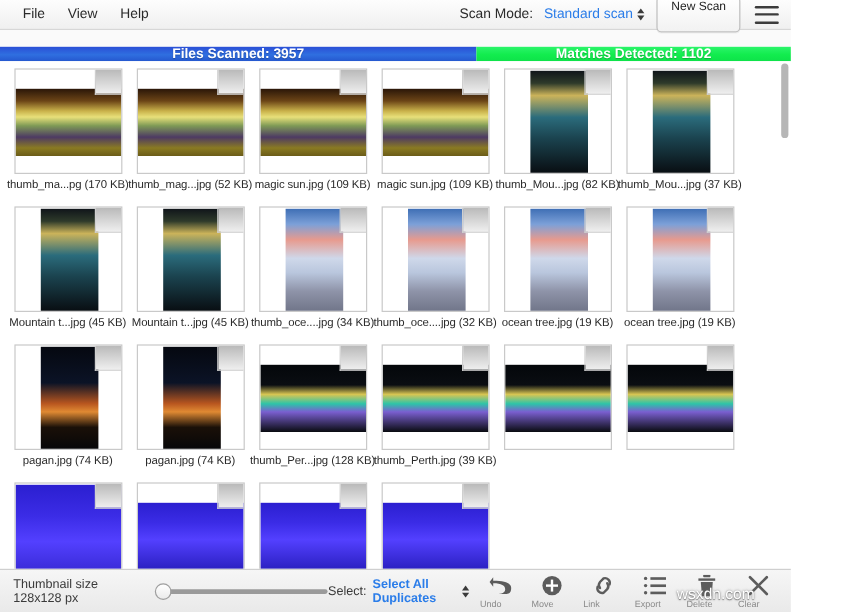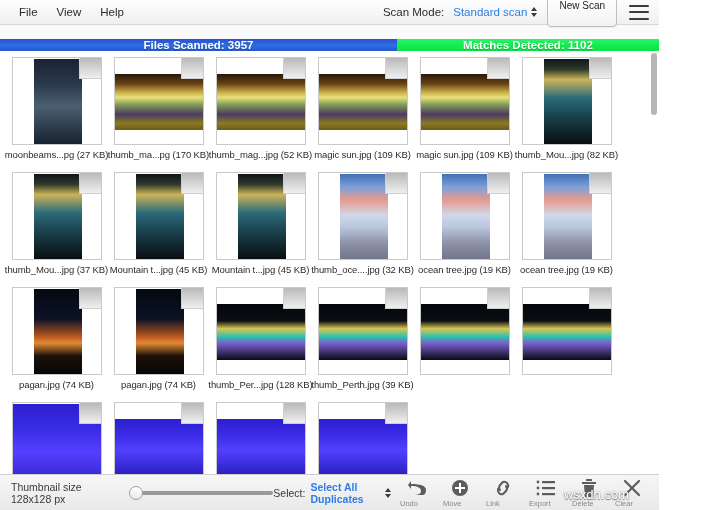--- a/index.html
+++ b/index.html
@@ -143,27 +143,20 @@
 
   <div class="statusbars">
     <div class="bar bar-files">Files Scanned: 3957</div>
     <div class="bar bar-matches">Matches Detected: 1102</div>
   </div>
 
   <div class="gridwrap">
     <div class="grid" id="grid">
         <div class="cell">
           <div class="thumbframe">
-            <div class="pic portrait" style="background:linear-gradient(#1a2230 0%,#2b3a4c 30%,#4b5f72 55%,#15202c 100%);"></div>
-            <div class="badge"></div>
-          </div>
-          <div class="caption">moonbeams...pg (27 KB)</div>
-        </div>
-        <div class="cell">
-          <div class="thumbframe">
             <div class="pic landscape" style="background:linear-gradient(#2a1608 0%,#6b4416 18%,#c9b14a 33%,#e8e07a 42%,#7f9a56 55%,#4d3a63 72%,#8a7a22 88%,#6b5c18 100%);"></div>
             <div class="badge"></div>
           </div>
           <div class="caption">thumb_ma...pg (170 KB)</div>
         </div>
         <div class="cell">
           <div class="thumbframe">
             <div class="pic landscape" style="background:linear-gradient(#2a1608 0%,#6b4416 18%,#c9b14a 33%,#e8e07a 42%,#7f9a56 55%,#4d3a63 72%,#8a7a22 88%,#6b5c18 100%);"></div>
             <div class="badge"></div>
           </div>
@@ -203,20 +196,27 @@
             <div class="badge"></div>
           </div>
           <div class="caption">Mountain t...jpg (45 KB)</div>
         </div>
         <div class="cell">
           <div class="thumbframe">
             <div class="pic portrait" style="background:linear-gradient(#10151a 0%,#2e3a2a 12%,#cbb35a 24%,#2b6c7c 45%,#1b4450 65%,#080c10 100%);"></div>
             <div class="badge"></div>
           </div>
           <div class="caption">Mountain t...jpg (45 KB)</div>
+        </div>
+        <div class="cell">
+          <div class="thumbframe">
+            <div class="pic portrait" style="background:linear-gradient(#3f6fb5 0%,#7ca0d8 15%,#e79a8e 30%,#cfd8ea 48%,#b9c6dd 62%,#8e93a8 80%,#6f7488 100%);"></div>
+            <div class="badge"></div>
+          </div>
+          <div class="caption">thumb_oce....jpg (34 KB)</div>
         </div>
         <div class="cell">
           <div class="thumbframe">
             <div class="pic portrait" style="background:linear-gradient(#3f6fb5 0%,#7ca0d8 15%,#e79a8e 30%,#cfd8ea 48%,#b9c6dd 62%,#8e93a8 80%,#6f7488 100%);"></div>
             <div class="badge"></div>
           </div>
           <div class="caption">thumb_oce....jpg (32 KB)</div>
         </div>
         <div class="cell">
           <div class="thumbframe">

